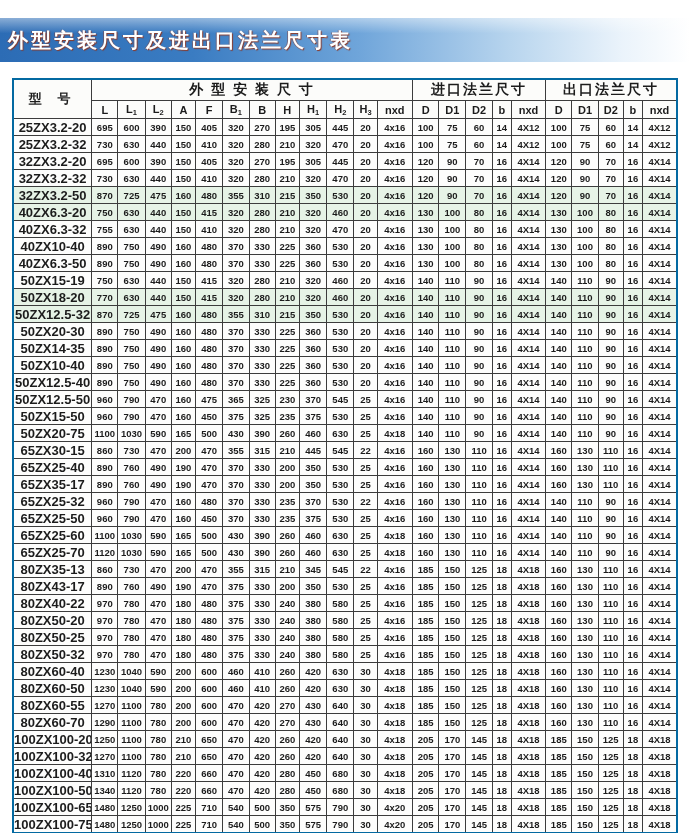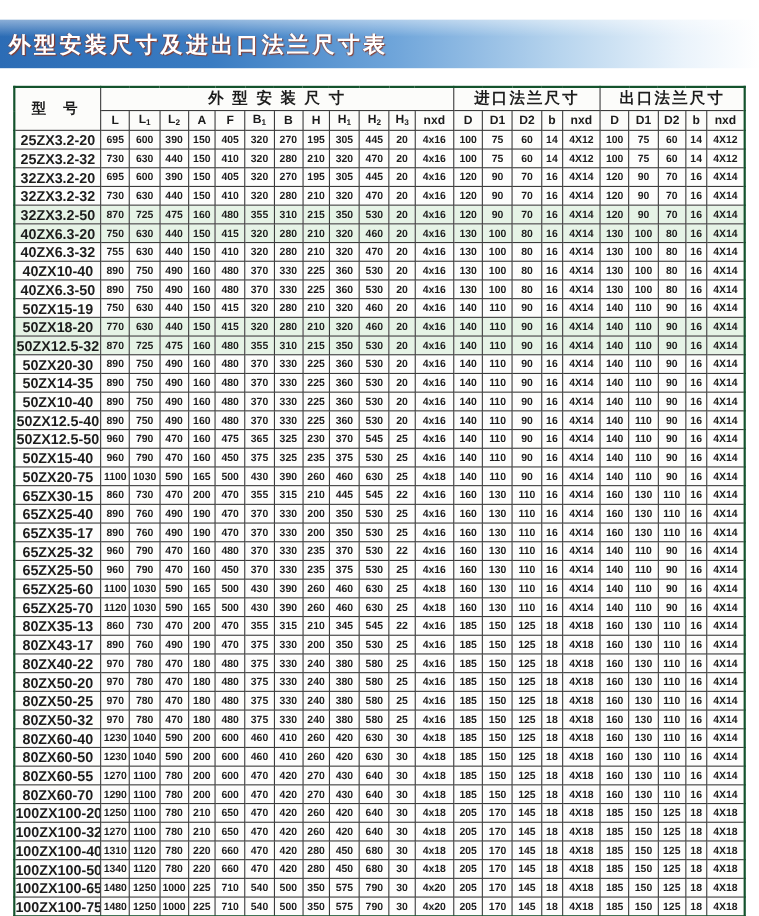--- a/index.html
+++ b/index.html
@@ -36,21 +36,21 @@
   }
   table.spec th, table.spec td{
     border:1px solid #3c3c3c;
     text-align:center;
     vertical-align:middle;
     padding:0;
     overflow:hidden;
     white-space:nowrap;
     color:#1c1c1c;
   }
-  table.spec{border:2px solid #14532d;}
+  table.spec{border:2px solid #0369a1;}
   thead tr.group-row th{
     height:20px;
     font-size:14px;
     font-weight:bold;
     letter-spacing:2px;
     background:#fcfcfa;
   }
   thead tr.group-row th.model-head{
     font-size:13px;
     letter-spacing:6px;
@@ -566,21 +566,21 @@
           <td>90</td>
           <td>16</td>
           <td>4X14</td>
           <td>140</td>
           <td>110</td>
           <td>90</td>
           <td>16</td>
           <td>4X14</td>
         </tr>
         <tr>
-          <td class="model-cell">50ZX15-40</td>
+          <td class="model-cell">50ZX15-50</td>
           <td>960</td>
           <td>790</td>
           <td>470</td>
           <td>160</td>
           <td>450</td>
           <td>375</td>
           <td>325</td>
           <td>235</td>
           <td>375</td>
           <td>530</td>

